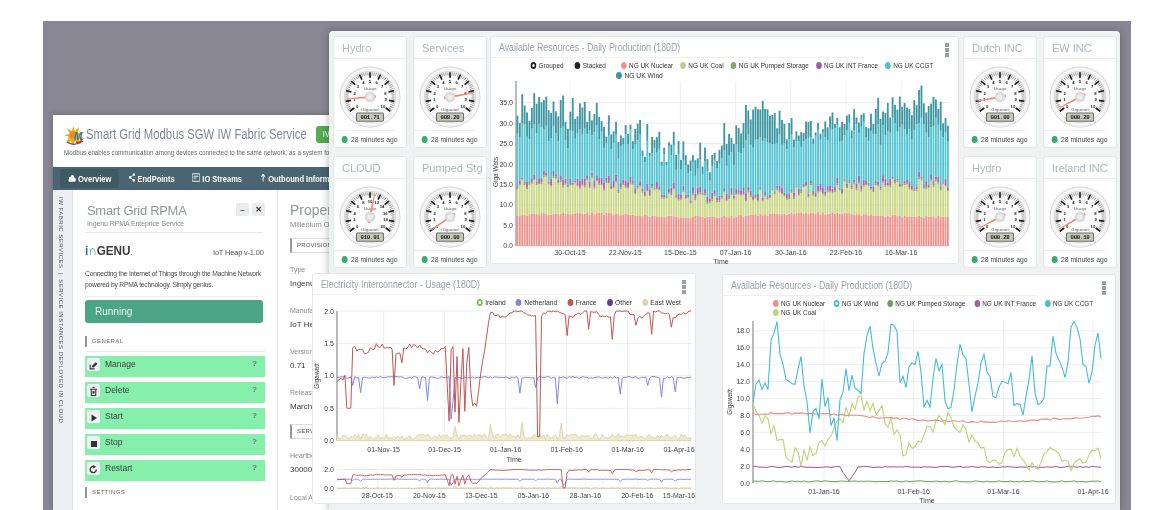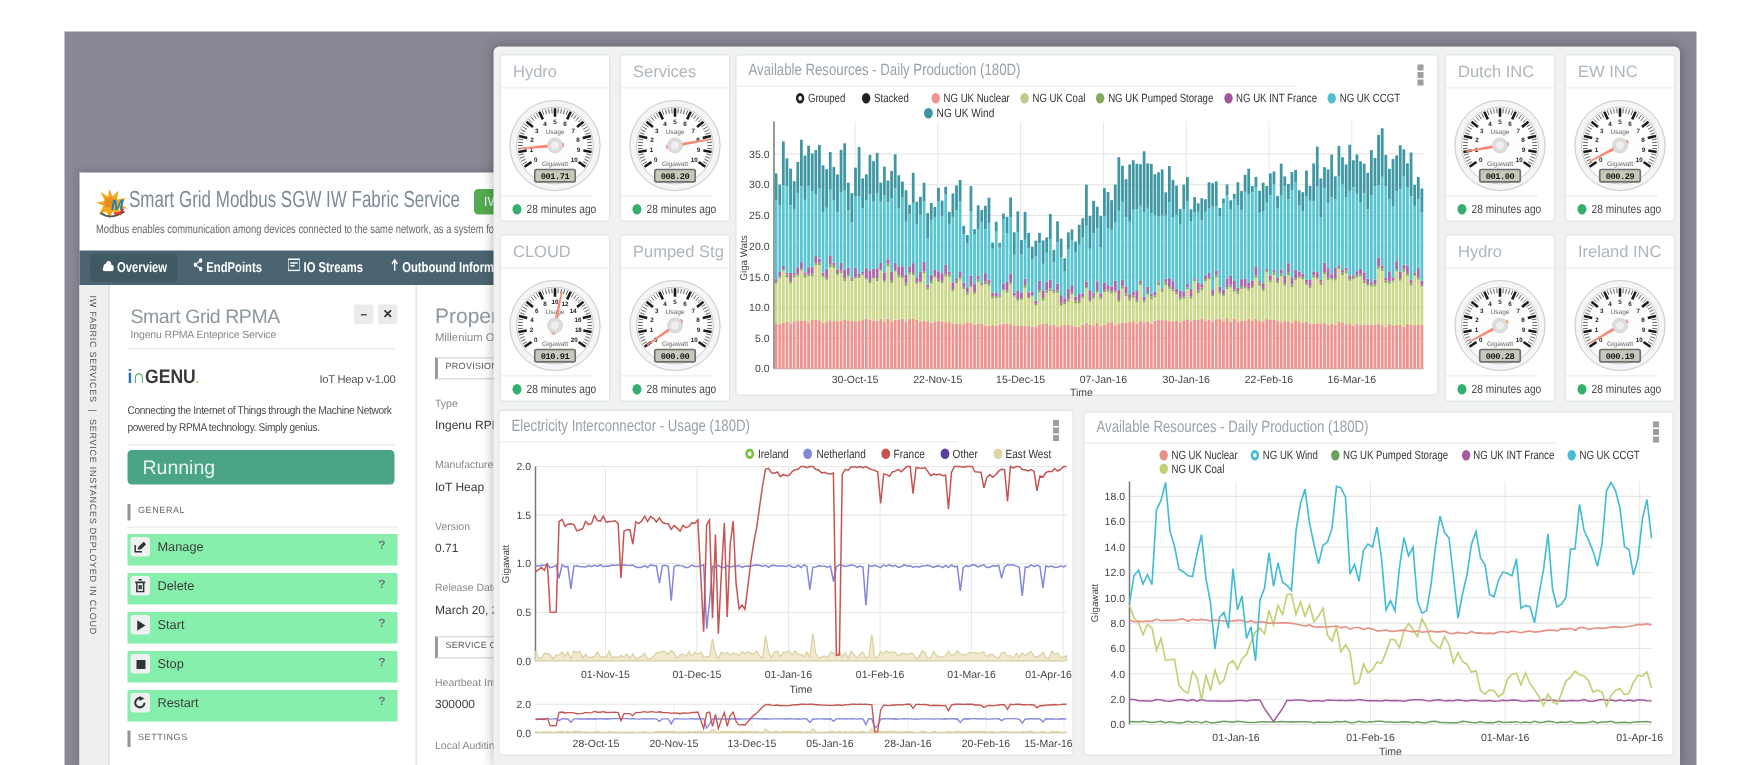--- a/index.html
+++ b/index.html
@@ -8,21 +8,21 @@
 #wtitle{position:absolute;left:86px;top:125px;font-size:15.5px;color:#7d8b97;white-space:nowrap;transform:scale(0.73,1);transform-origin:0 0}
 #wbadge{position:absolute;left:316px;top:126px;width:24px;height:17px;background:#54ab50;border-radius:3px;color:#eaf6ff;font-size:9px;text-align:center;line-height:17px}
 #wsub{position:absolute;left:64px;top:148px;width:350px;font-size:8px;color:#666;white-space:nowrap;transform:scale(0.78,1);transform-origin:0 0}
 #navbar{position:absolute;left:53px;top:167px;width:292px;height:23px;background:#4a6571;white-space:nowrap;transform-origin:0 0}
 #navin{white-space:nowrap;transform:scale(0.79,1);transform-origin:0 0;width:400px}
 .tab{display:inline-block;color:#fff;font-size:9.5px;font-weight:bold;padding:0 9px;line-height:19px;height:19px;margin-top:2px;border-radius:3px;vertical-align:top}
 .tab.active{background:#405a64;margin-left:9px}
 #sidebar{position:absolute;left:53px;top:190px;width:20px;height:320px;background:#edeff0;border-right:1px solid #e0e3e4}
 #sbtext{position:absolute;left:5px;top:7px;writing-mode:vertical-rl;font-size:6px;color:#555;letter-spacing:0.5px}
 .wbtn{position:absolute;width:13px;height:13px;background:#e9ebec;border-radius:2px;color:#333;font-size:8px;font-weight:bold;text-align:center;line-height:13px}
-#runbtn{position:absolute;left:85px;top:300px;width:178px;height:23px;background:#4ba485;border-radius:3px;color:#e8f5ef;font-size:13px;line-height:23px;padding-left:10px}
+#runbtn{position:absolute;left:85px;top:300px;width:178px;height:23px;background:#4ba485;border-radius:3px;color:#e8f5ef;font-size:10px;line-height:23px;padding-left:10px}
 .seclab{position:absolute;left:85px;height:11px;border-left:2px solid #8f959a;padding-left:5px;font-size:6px;color:#666;line-height:11px;letter-spacing:0.4px}
 .mrow{position:absolute;left:85px;width:180px;height:21px;background:#86efac}
 .micon{position:absolute;left:2px;top:2px;width:13px;height:13px;background:#eef0f1;border-radius:2px;text-align:center;line-height:13px}
 .micon svg{vertical-align:middle}
 .mtext{position:absolute;left:20px;top:3px;font-size:8.5px;color:#3d3d3d}
 .mq{position:absolute;right:8px;top:3px;font-size:8px;color:#777;font-weight:bold}
 .secbox{position:absolute;height:15px;border:1px solid #ddd;border-left:2px solid #999;padding-left:5px;font-size:6px;color:#555;line-height:13px;letter-spacing:0.2px;background:#fff;white-space:nowrap;overflow:hidden}
 .plab{position:absolute;left:290px;font-size:7px;color:#8a8a8a;white-space:nowrap}
 .pval{position:absolute;left:290px;font-size:8px;color:#3a3a3a;white-space:nowrap}
 #dash{position:absolute;left:329px;top:31px;width:791px;height:479px;background:#eff1f2;border-radius:4px 4px 0 0;box-shadow:0 0 8px rgba(0,0,0,0.3)}
@@ -1918,21 +1918,21 @@
           <rect x="453.59" y="80.98" width="1.85" height="14.62" fill="#3f97a3"></rect>
           <rect x="455.99" y="179.56" width="1.85" height="29.24" fill="#ee938e"></rect>
           <rect x="455.99" y="154.12" width="1.85" height="25.44" fill="#ccd98b"></rect>
           <rect x="455.99" y="153.21" width="1.85" height="0.90" fill="#8aa95e"></rect>
           <rect x="455.99" y="150.22" width="1.85" height="3.00" fill="#ae64a8"></rect>
           <rect x="455.99" y="104.73" width="1.85" height="45.49" fill="#57c4d2"></rect>
           <rect x="455.99" y="88.63" width="1.85" height="16.10" fill="#3f97a3"></rect>
         </svg>
       </div>
 </div>
-    <div class="card" style="left:332px;top:273px;width:384px;height:231px">
+    <div class="card" style="left:312px;top:273px;width:384px;height:231px">
 <div class="chtitle">Electricity Interconnector - Usage (180D)</div>
 <div class="kebab">
         <i></i>
         <i></i>
         <i></i>
       </div>
 <div style="position:absolute;left:0;top:0;right:0;bottom:0">
         <div style="position:absolute;right:14px;top:24px;font-size:8px;color:#333;white-space:nowrap;transform:scale(0.84,1);transform-origin:100% 0"><span class="li" style="margin-left:12px"><span class="lc" style="border:2px solid #7ac143;background:#fff"></span>Ireland</span><span class="li" style="margin-left:12px"><span class="lc" style="background:#8486dc"></span>Netherland</span><span class="li" style="margin-left:12px"><span class="lc" style="background:#c65452"></span>France</span><span class="li" style="margin-left:12px"><span class="lc" style="background:#5b3d9e"></span>Other</span><span class="li" style="margin-left:12px"><span class="lc" style="background:#ddd5a8"></span>East West</span></div>
         <svg width="384" height="231" style="position:absolute;left:0;top:0">
           <line x1="24.0" y1="166.6" x2="378.0" y2="166.6" stroke="#e5e5e5" stroke-width="0.7"></line>

